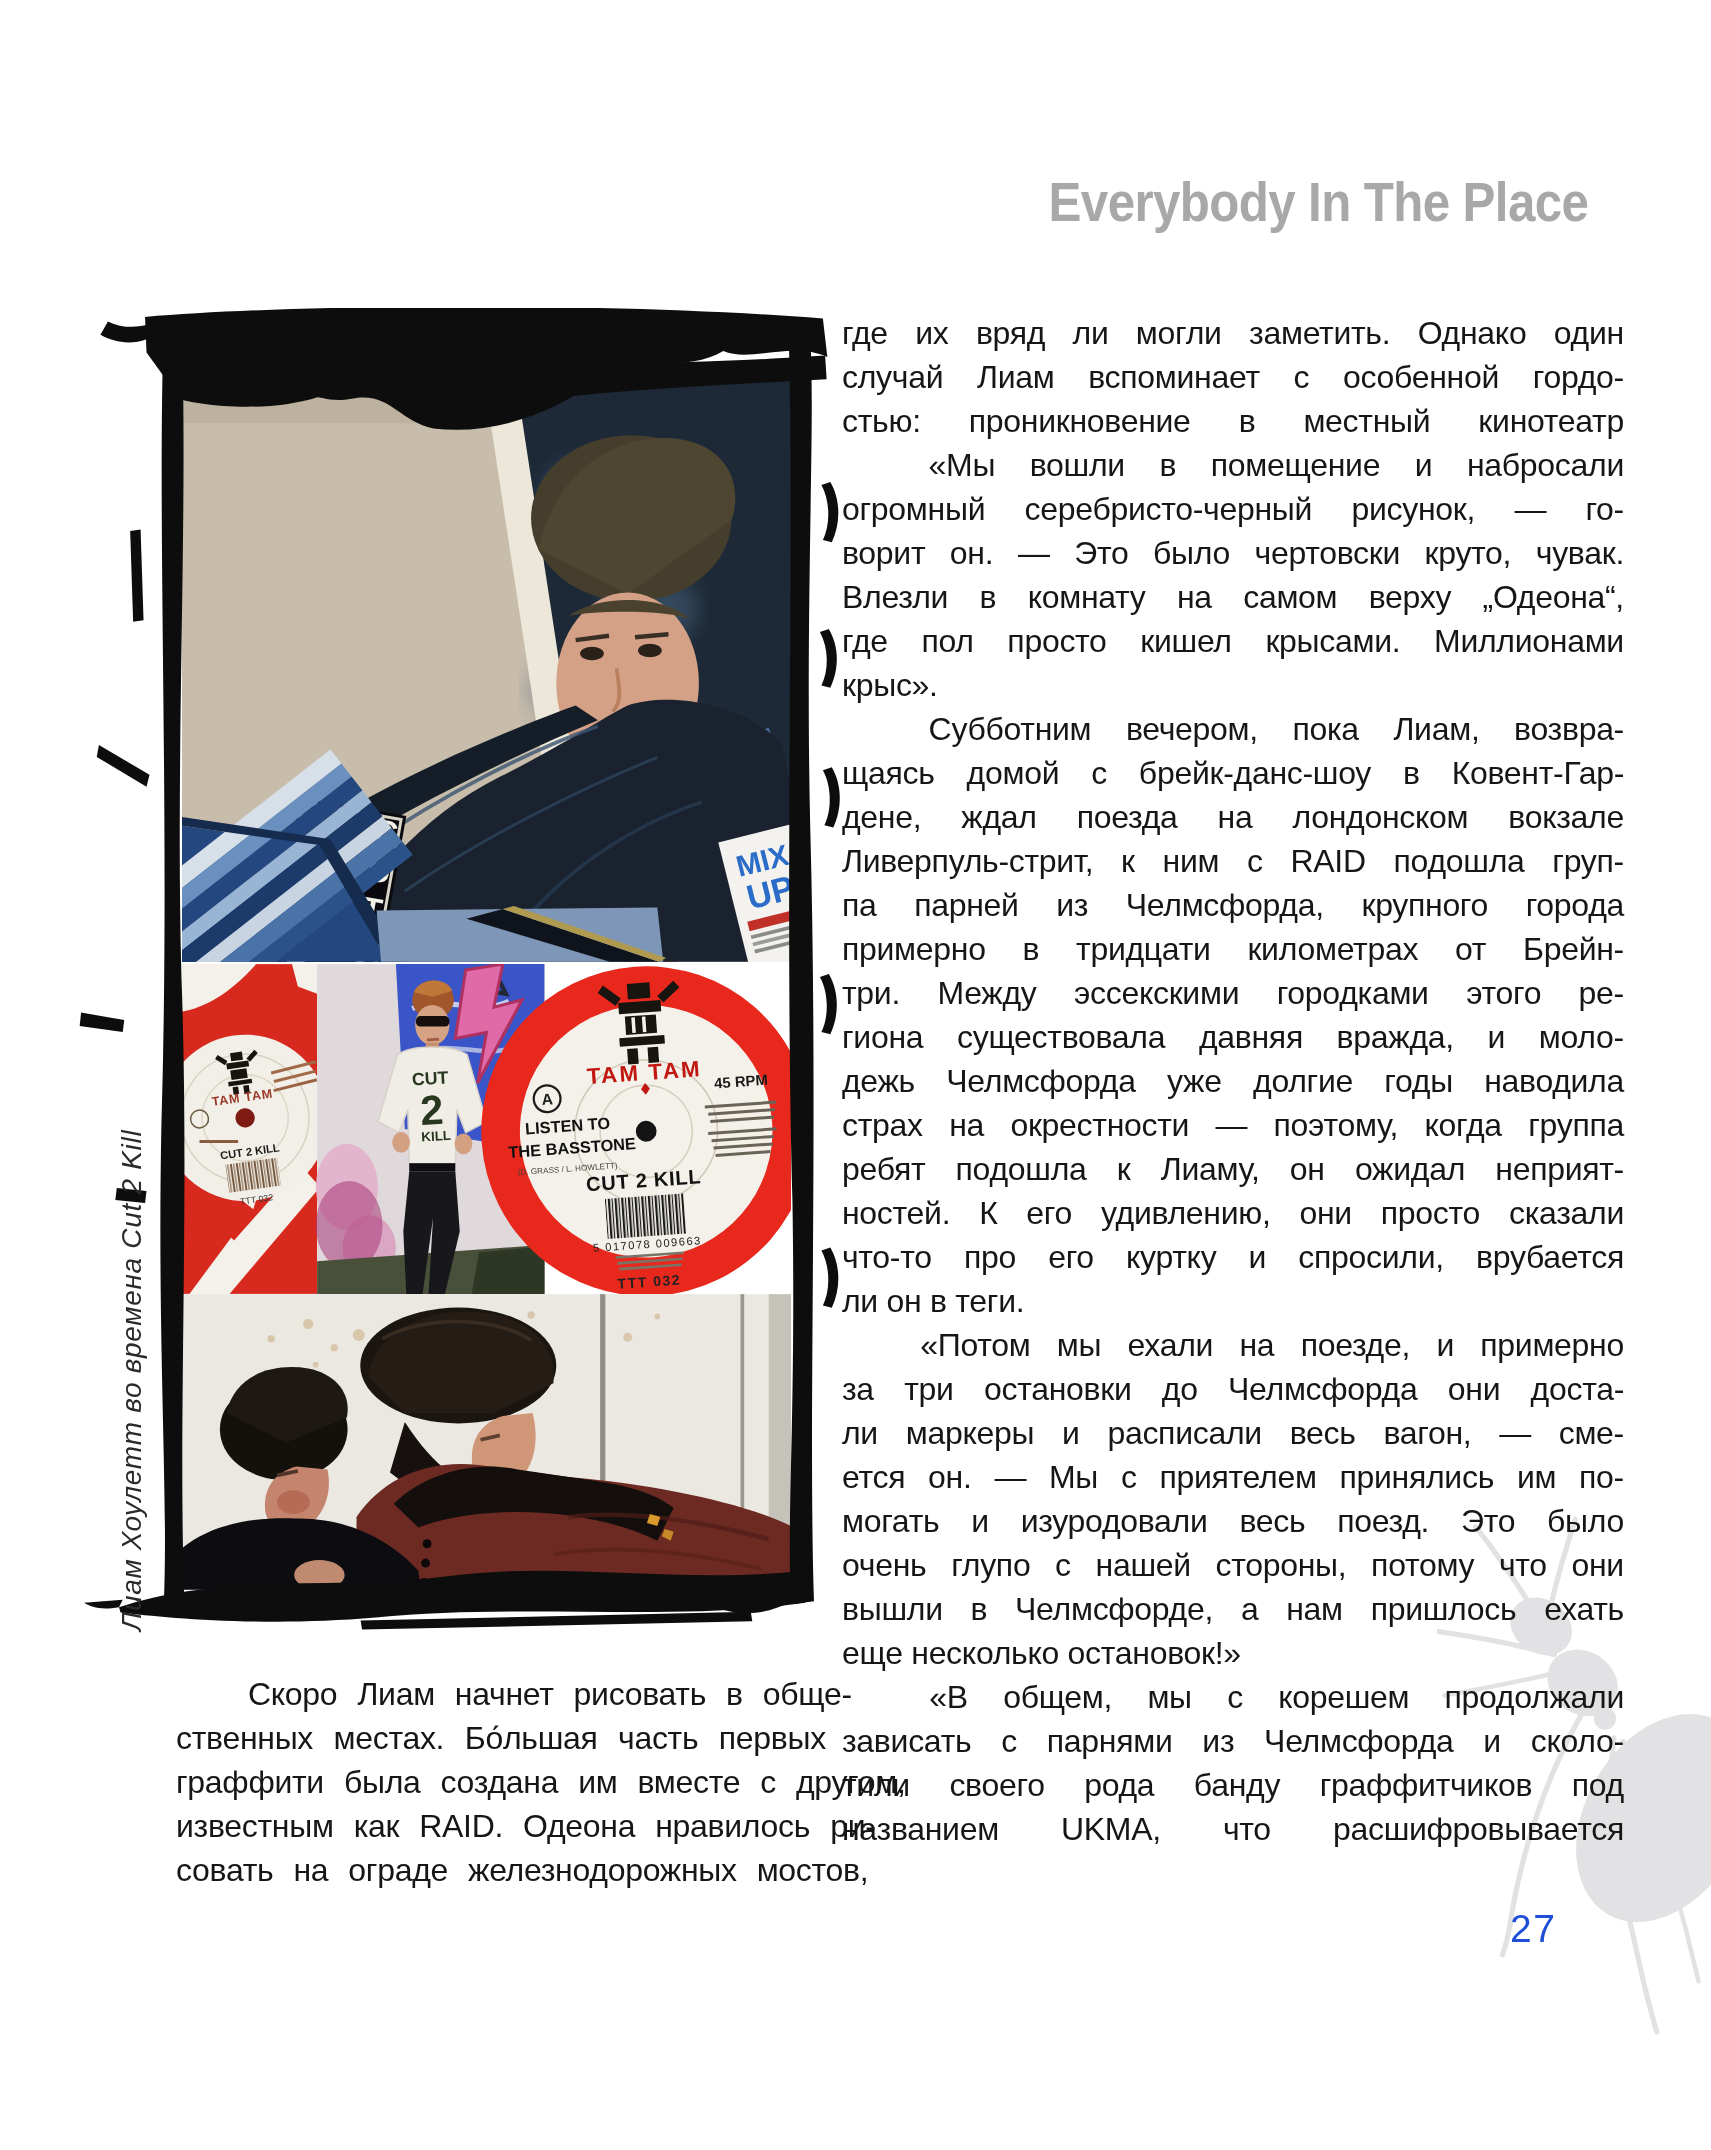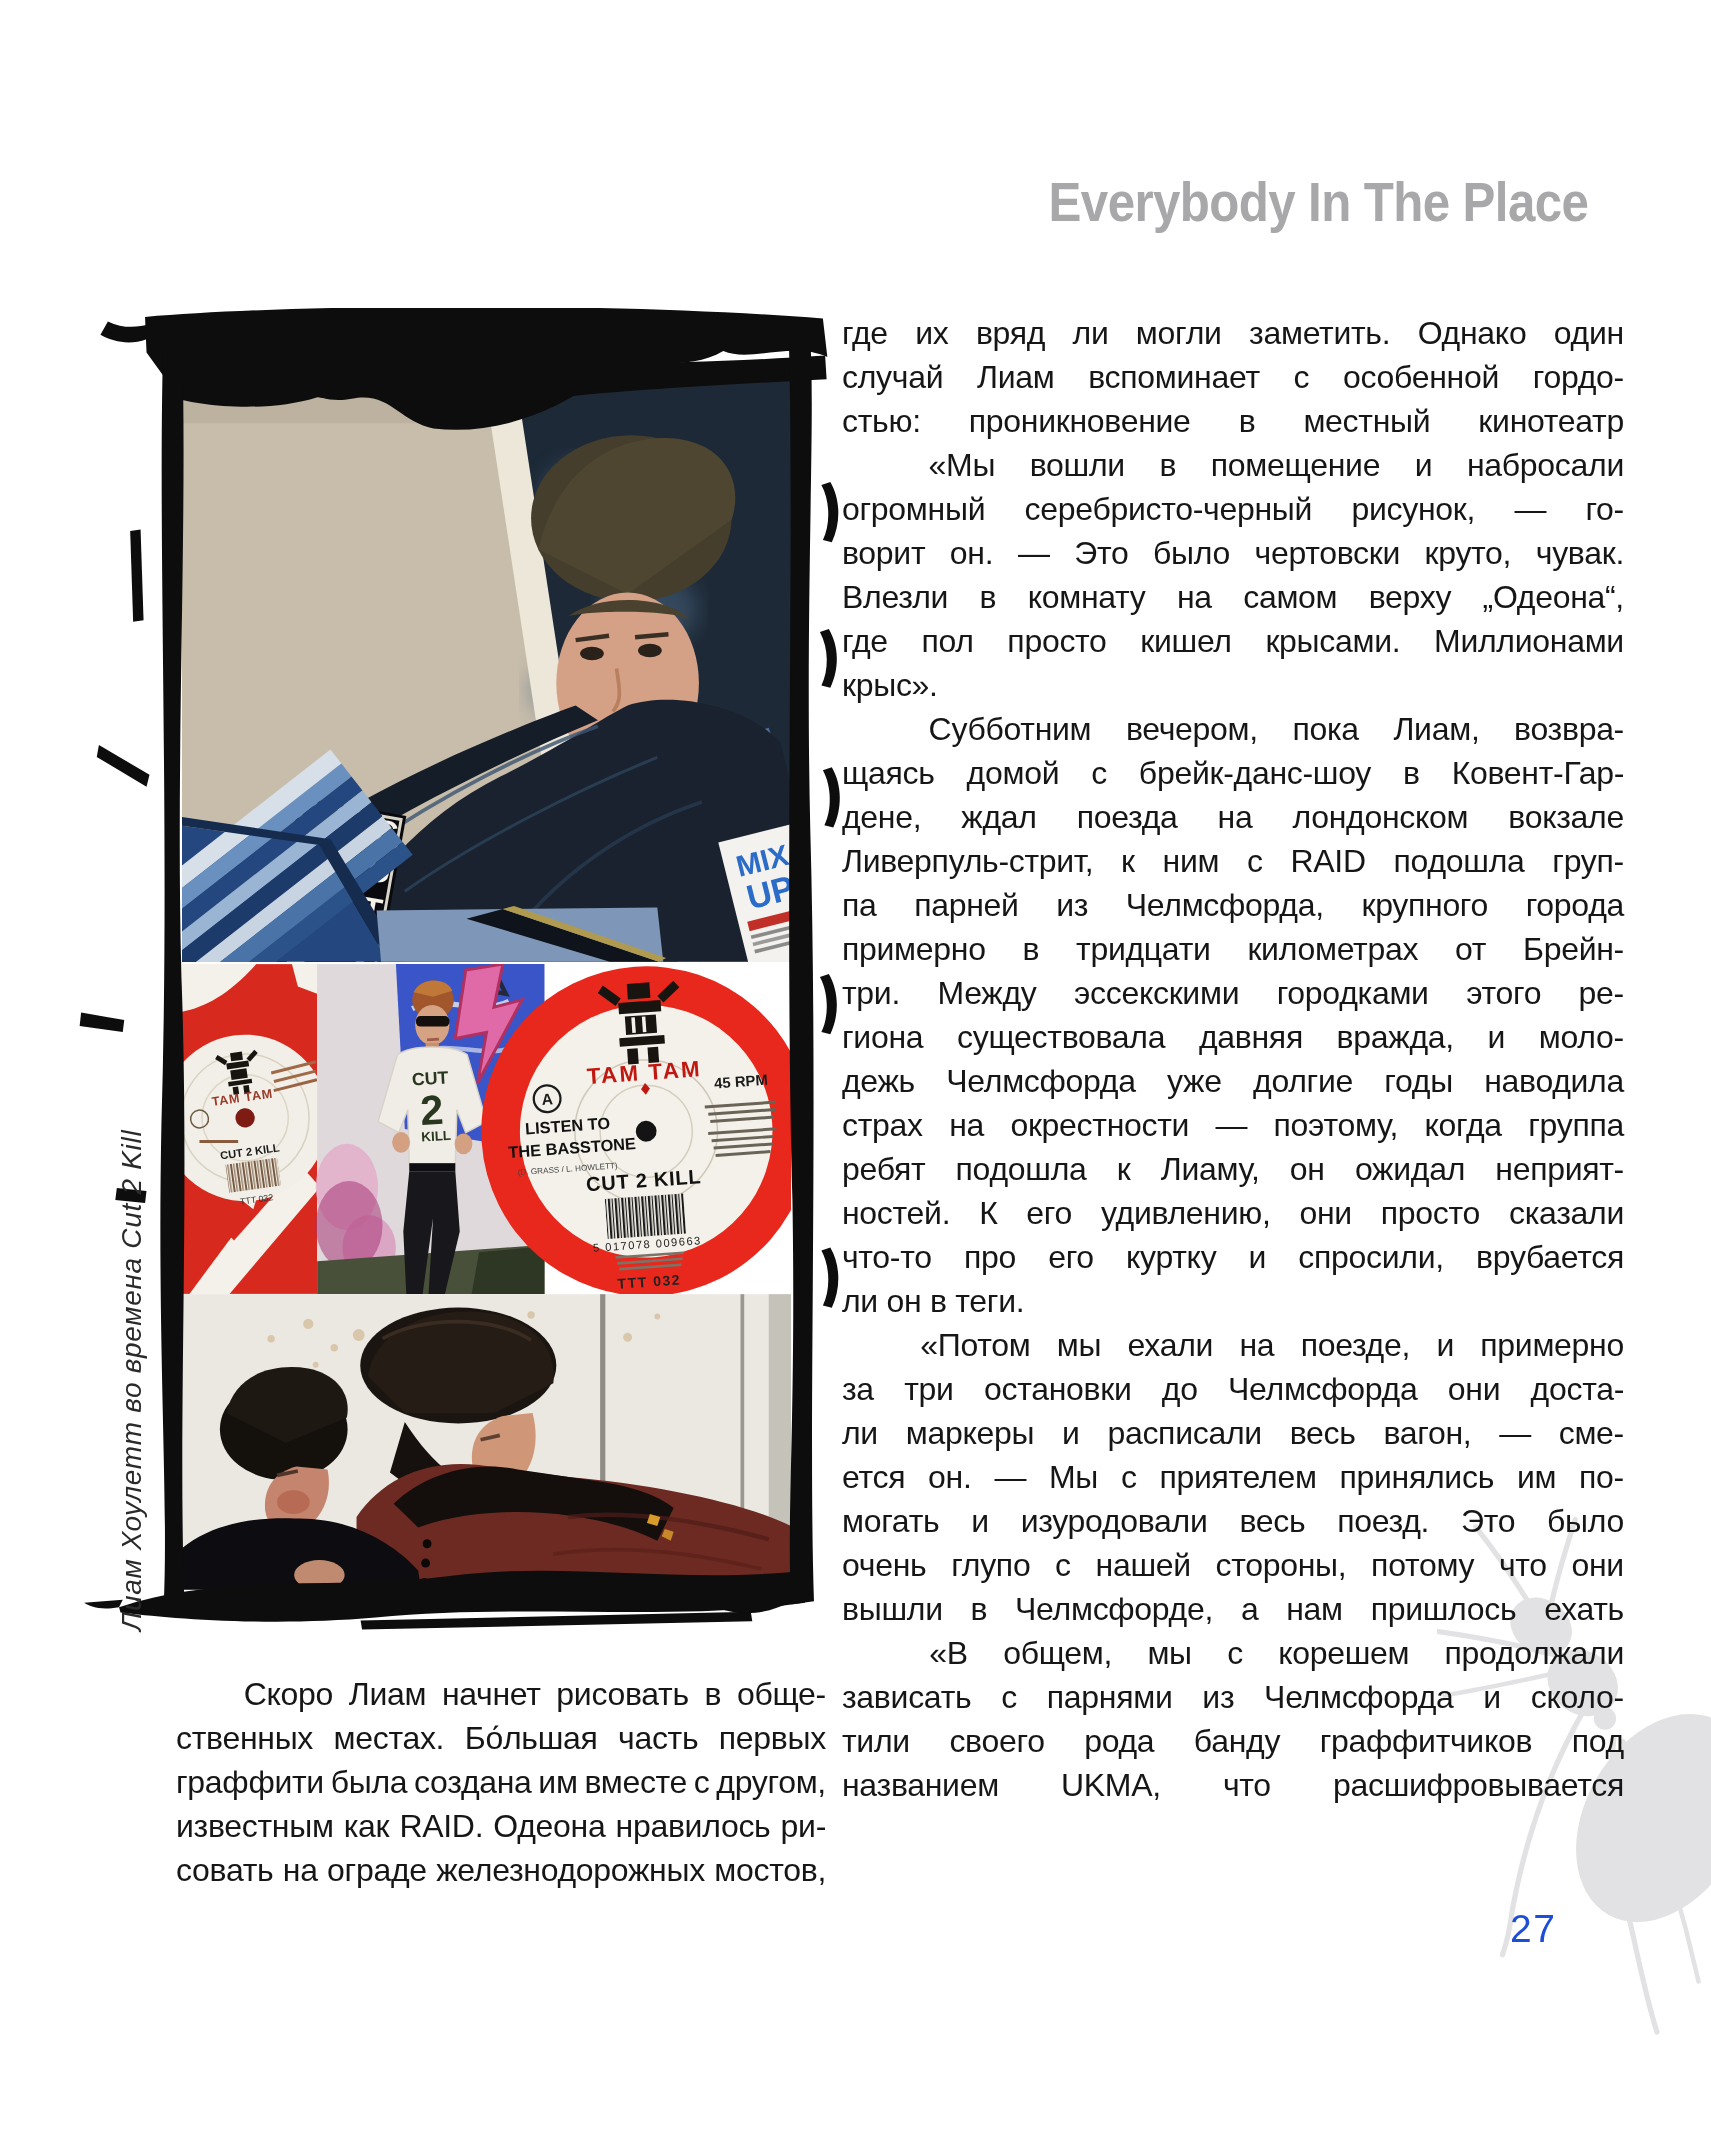--- a/index.html
+++ b/index.html
@@ -14,21 +14,21 @@
   #header-title{
     top:169px;right:123px;
     font-size:56px;font-weight:bold;color:#a8a8ab;
     letter-spacing:-0.7px;white-space:nowrap;
     transform:scaleX(.88);transform-origin:100% 50%;
   }
   
   .textcol .tline{
     display:flex;justify-content:space-between;align-items:baseline;
     height:44px;line-height:44px;
-    font-size:32px;color:#161616;letter-spacing:-0.3px;white-space:pre;
+    font-size:32px;color:#161616;letter-spacing:-0.3px;white-space:pre;gap:20px;
   }
   .textcol .tline.end{display:block;}
   .textcol .ind{flex:0 0 52px;}
   #right-column{top:311px;left:842px;width:782px;}
   #left-column{top:1672px;left:176px;width:650px;}
   
   #photo-caption{
     top:1176px;left:116px;width:39px;height:455px;
     writing-mode:vertical-rl;transform:rotate(180deg);
     font-style:italic;font-size:28px;color:#2a2a2a;letter-spacing:0.7px;
@@ -405,20 +405,21 @@
     <div class="tline"><span>ностей.</span><span>К</span><span>его</span><span>удивлению,</span><span>они</span><span>просто</span><span>сказали</span></div>
     <div class="tline"><span>что-то</span><span>про</span><span>его</span><span>куртку</span><span>и</span><span>спросили,</span><span>врубается</span></div>
     <div class="tline end">ли он в теги.</div>
     <div class="tline"><span class="ind"></span><span>«Потом</span><span>мы</span><span>ехали</span><span>на</span><span>поезде,</span><span>и</span><span>примерно</span></div>
     <div class="tline"><span>за</span><span>три</span><span>остановки</span><span>до</span><span>Челмсфорда</span><span>они</span><span>доста-</span></div>
     <div class="tline"><span>ли</span><span>маркеры</span><span>и</span><span>расписали</span><span>весь</span><span>вагон,</span><span>—</span><span>сме-</span></div>
     <div class="tline"><span>ется</span><span>он.</span><span>—</span><span>Мы</span><span>с</span><span>приятелем</span><span>принялись</span><span>им</span><span>по-</span></div>
     <div class="tline"><span>могать</span><span>и</span><span>изуродовали</span><span>весь</span><span>поезд.</span><span>Это</span><span>было</span></div>
     <div class="tline"><span>очень</span><span>глупо</span><span>с</span><span>нашей</span><span>стороны,</span><span>потому</span><span>что</span><span>они</span></div>
     <div class="tline"><span>вышли</span><span>в</span><span>Челмсфорде,</span><span>а</span><span>нам</span><span>пришлось</span><span>ехать</span></div>
+    <div class="tline end">еще несколько остановок!»</div>
     <div class="tline"><span class="ind"></span><span>«В</span><span>общем,</span><span>мы</span><span>с</span><span>корешем</span><span>продолжали</span></div>
     <div class="tline"><span>зависать</span><span>с</span><span>парнями</span><span>из</span><span>Челмсфорда</span><span>и</span><span>сколо-</span></div>
     <div class="tline"><span>тили</span><span>своего</span><span>рода</span><span>банду</span><span>граффитчиков</span><span>под</span></div>
     <div class="tline"><span>названием</span><span>UKMA,</span><span>что</span><span>расшифровывается</span></div>
   </div>
 
 <div class="abs" id="page-number">27</div>
 
 
 </body></html>

